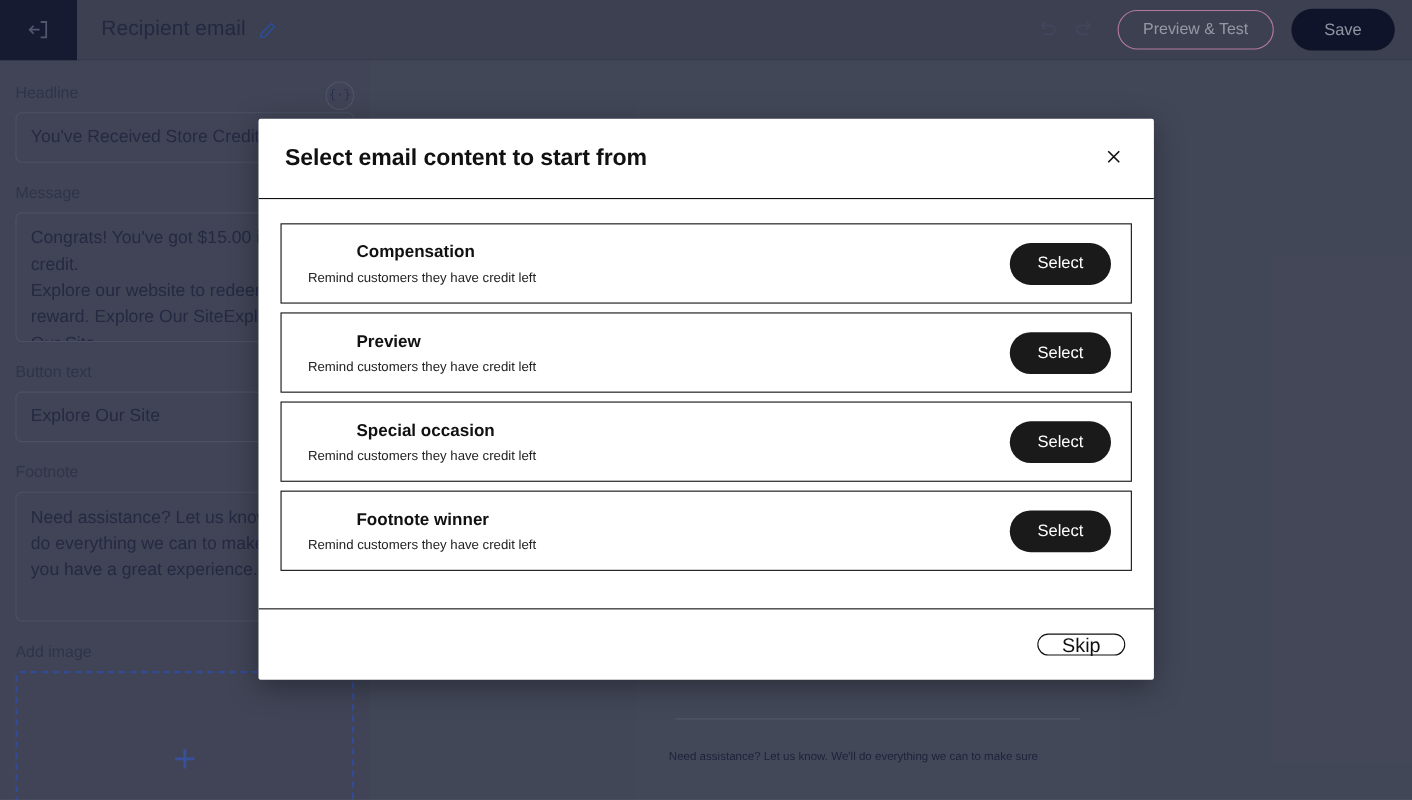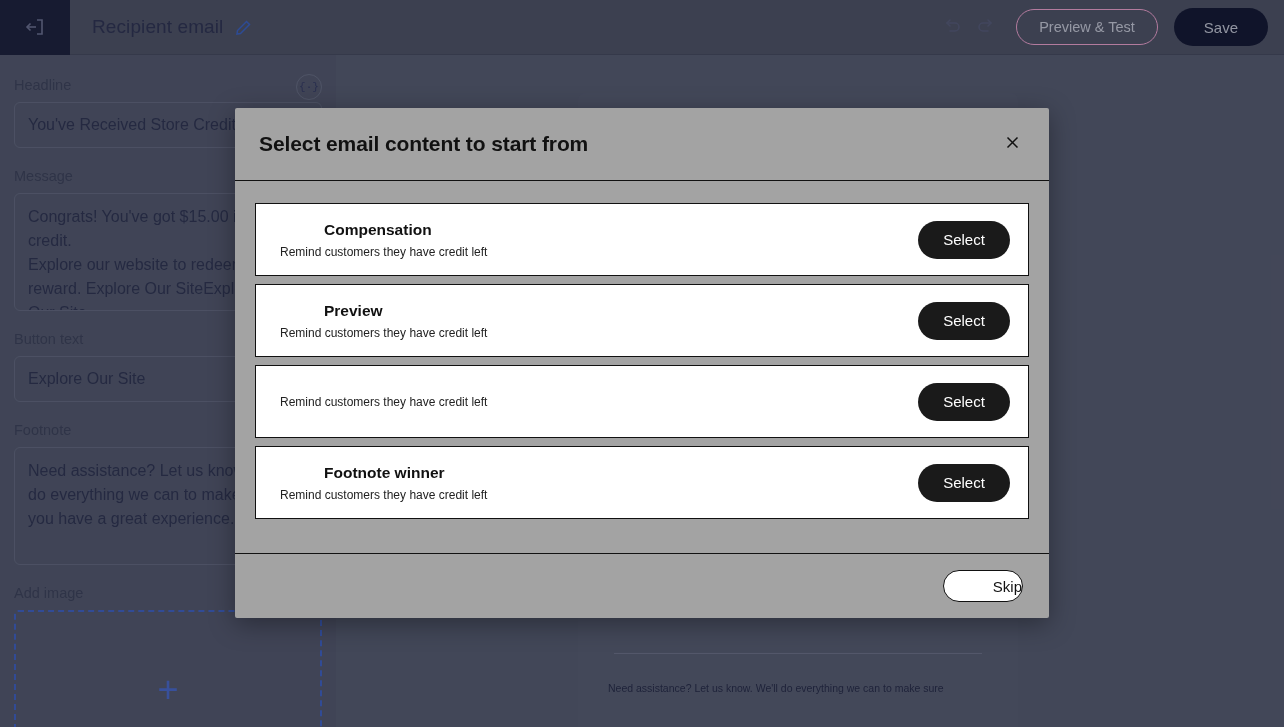--- a/index.html
+++ b/index.html
@@ -132,21 +132,21 @@
   
   .scrim {
     position: absolute; inset: 0;
     background: rgba(18, 20, 34, 0.30);
   }
 
   
   .modal {
     position: absolute;
     left: 235px; top: 108px; width: 814px; height: 510px;
-    background: #a3a3a3;
+    background: #ffffff;
     border-radius: 2px;
     box-shadow: 0 6px 26px rgba(0,0,0,.35);
     display: flex; flex-direction: column;
     overflow: hidden;
   }
   .modal-header {
     height: 73px; flex: 0 0 73px;
     border-bottom: 1px solid #111111;
     display: flex; align-items: center; justify-content: space-between;
     padding: 0 22px 0 24px;
@@ -188,24 +188,23 @@
   }
   .modal-footer {
     flex: 0 0 65px; height: 65px;
     border-top: 1px solid #111111;
     display: flex; align-items: center; justify-content: flex-end;
     padding-right: 26px;
   }
   .skip-btn {
     border: 1px solid #111111; border-radius: 19px;
     background: #ffffff; color: #111111;
-    height: 32px; width: 80px;
-    font-size: 15px; font-family: "Liberation Sans", sans-serif;
+    height: 20px; width: 80px;
+    font-size: 18px; font-family: "Liberation Sans", sans-serif;
     cursor: pointer;
-    text-align: right;
   }
 </style>
 </head>
 <body>
 
 <div class="page">
 
   <div class="topbar">
     <div class="topbar-left">
       <span class="exit-icon">
@@ -315,20 +314,21 @@
     <div class="content-item">
       <div>
         <div class="item-title">Preview</div>
         <div class="item-sub">Remind customers they have credit left</div>
       </div>
       <button class="select-btn">Select</button>
     </div>
 
     <div class="content-item">
       <div>
+        <div class="item-title">Special occasion</div>
         <div class="item-sub">Remind customers they have credit left</div>
       </div>
       <button class="select-btn">Select</button>
     </div>
 
     <div class="content-item">
       <div>
         <div class="item-title">Footnote winner</div>
         <div class="item-sub">Remind customers they have credit left</div>
       </div>

